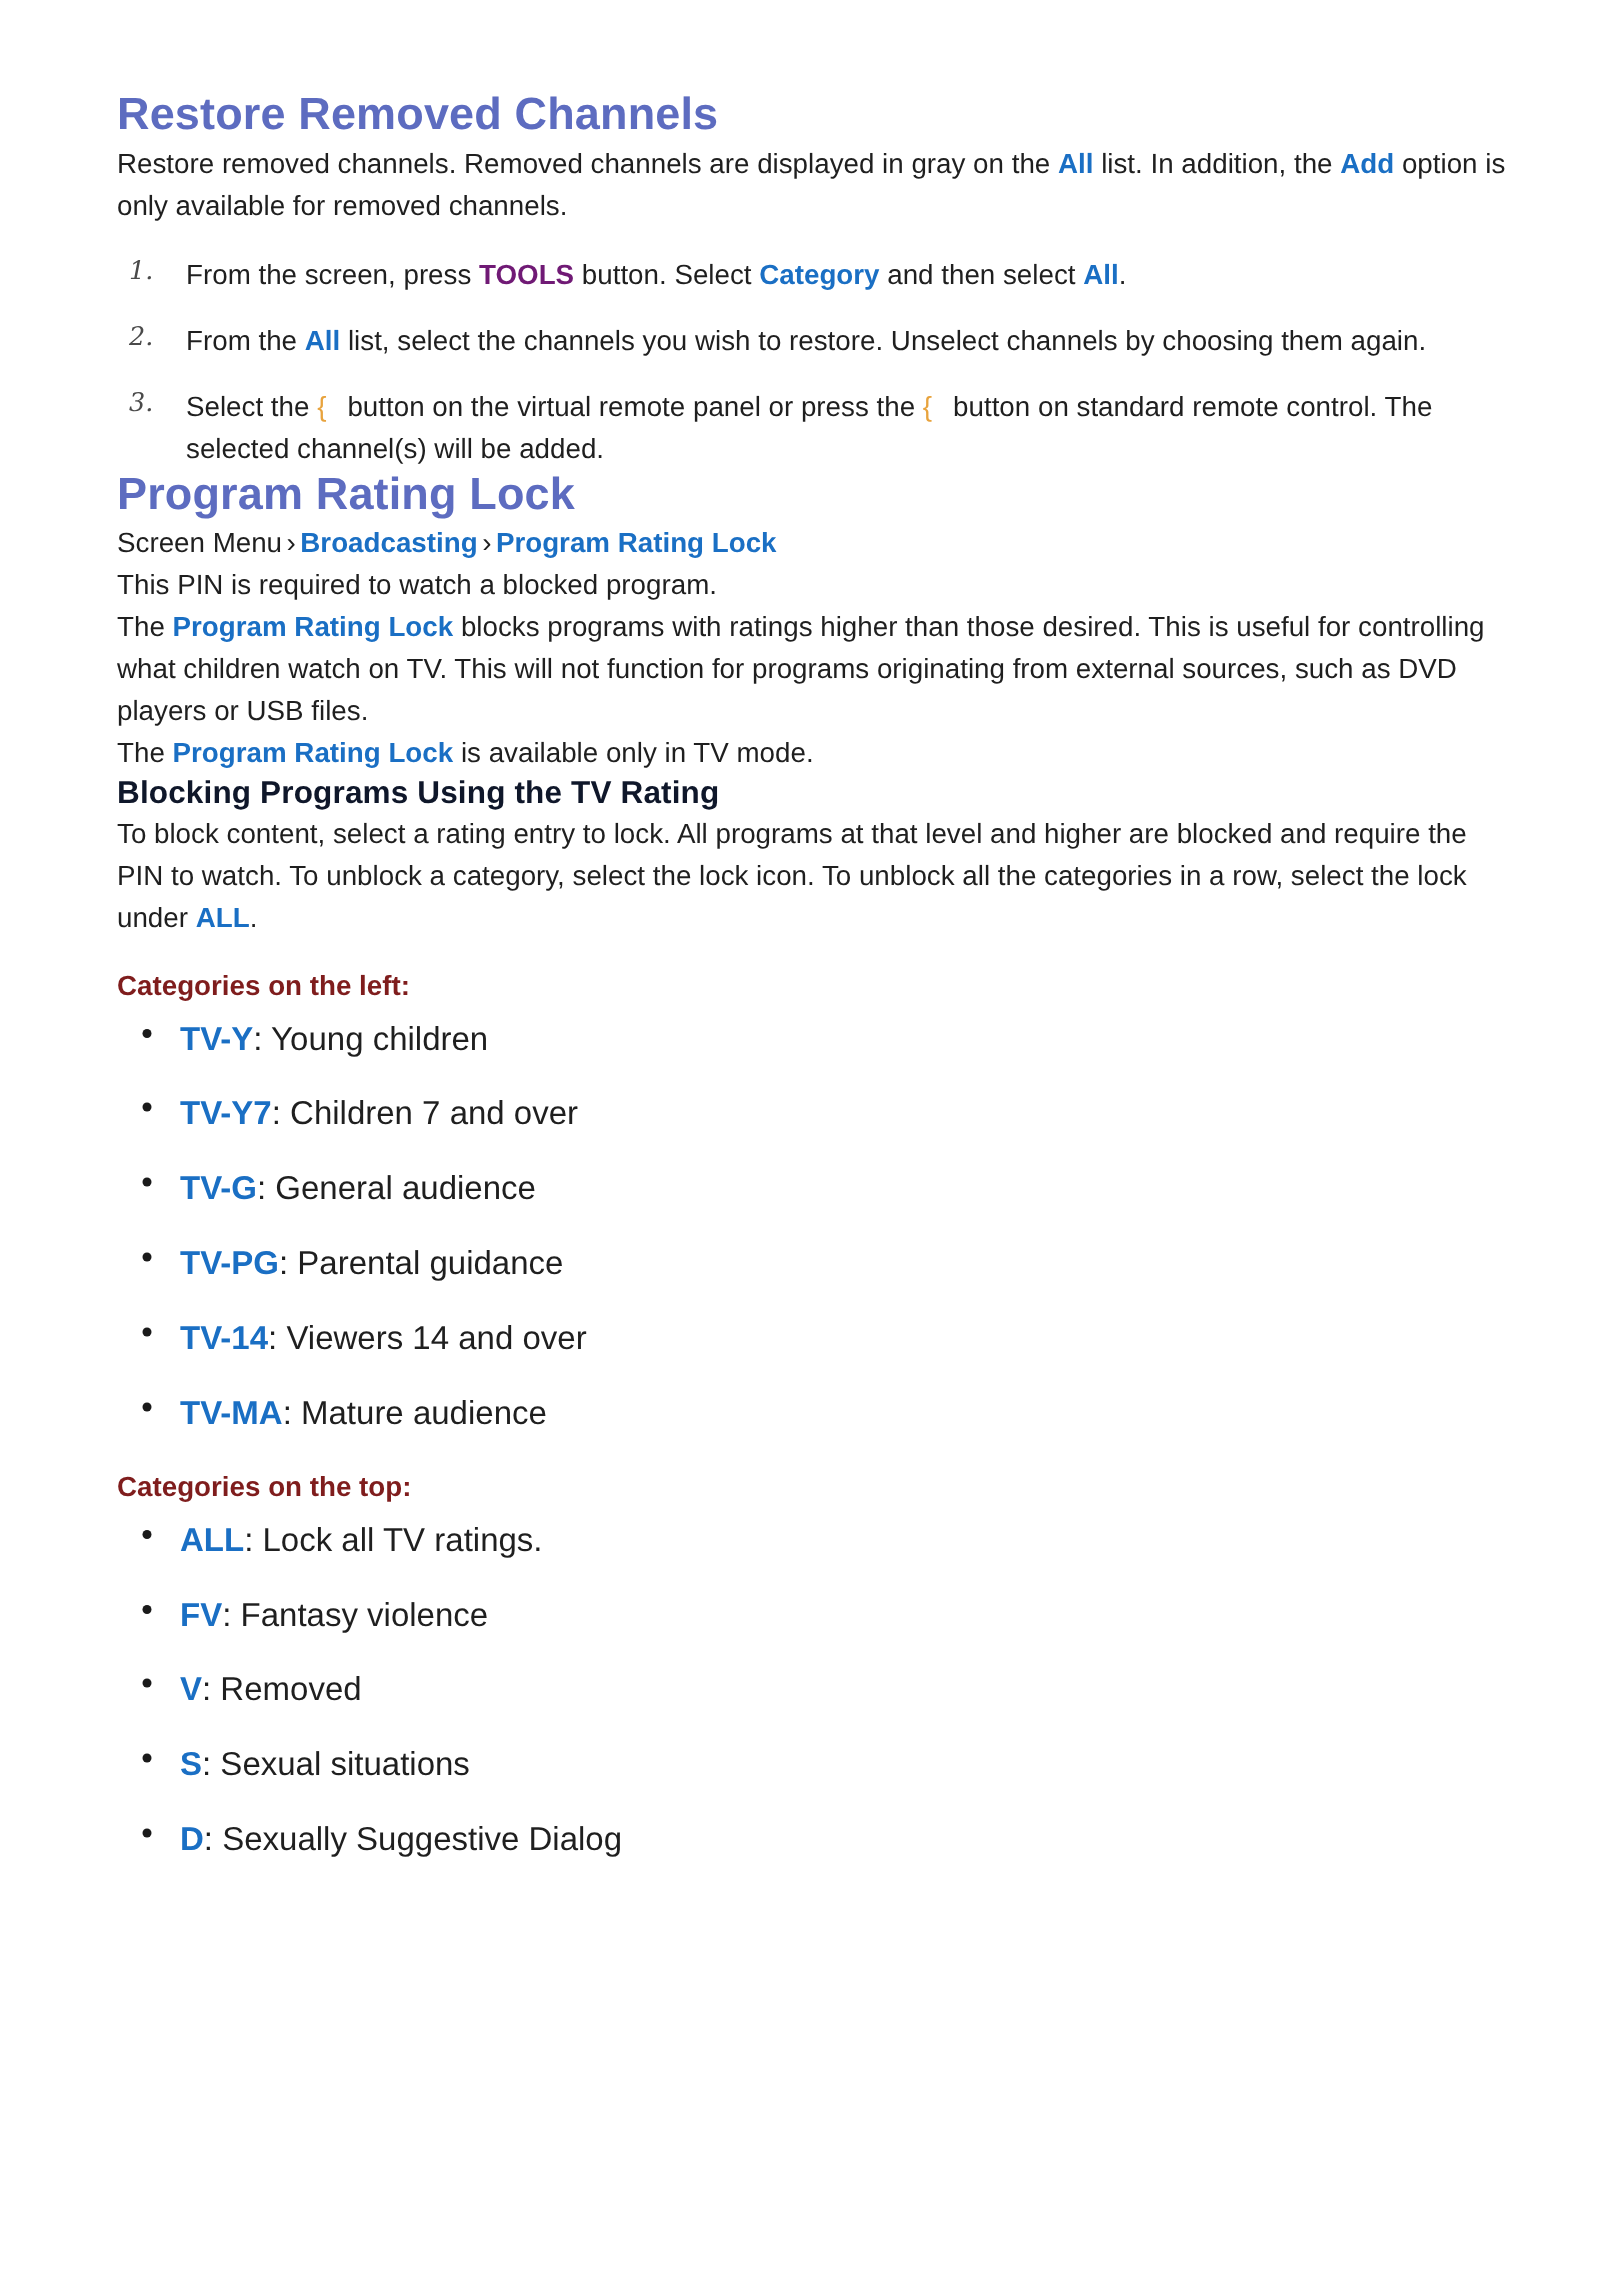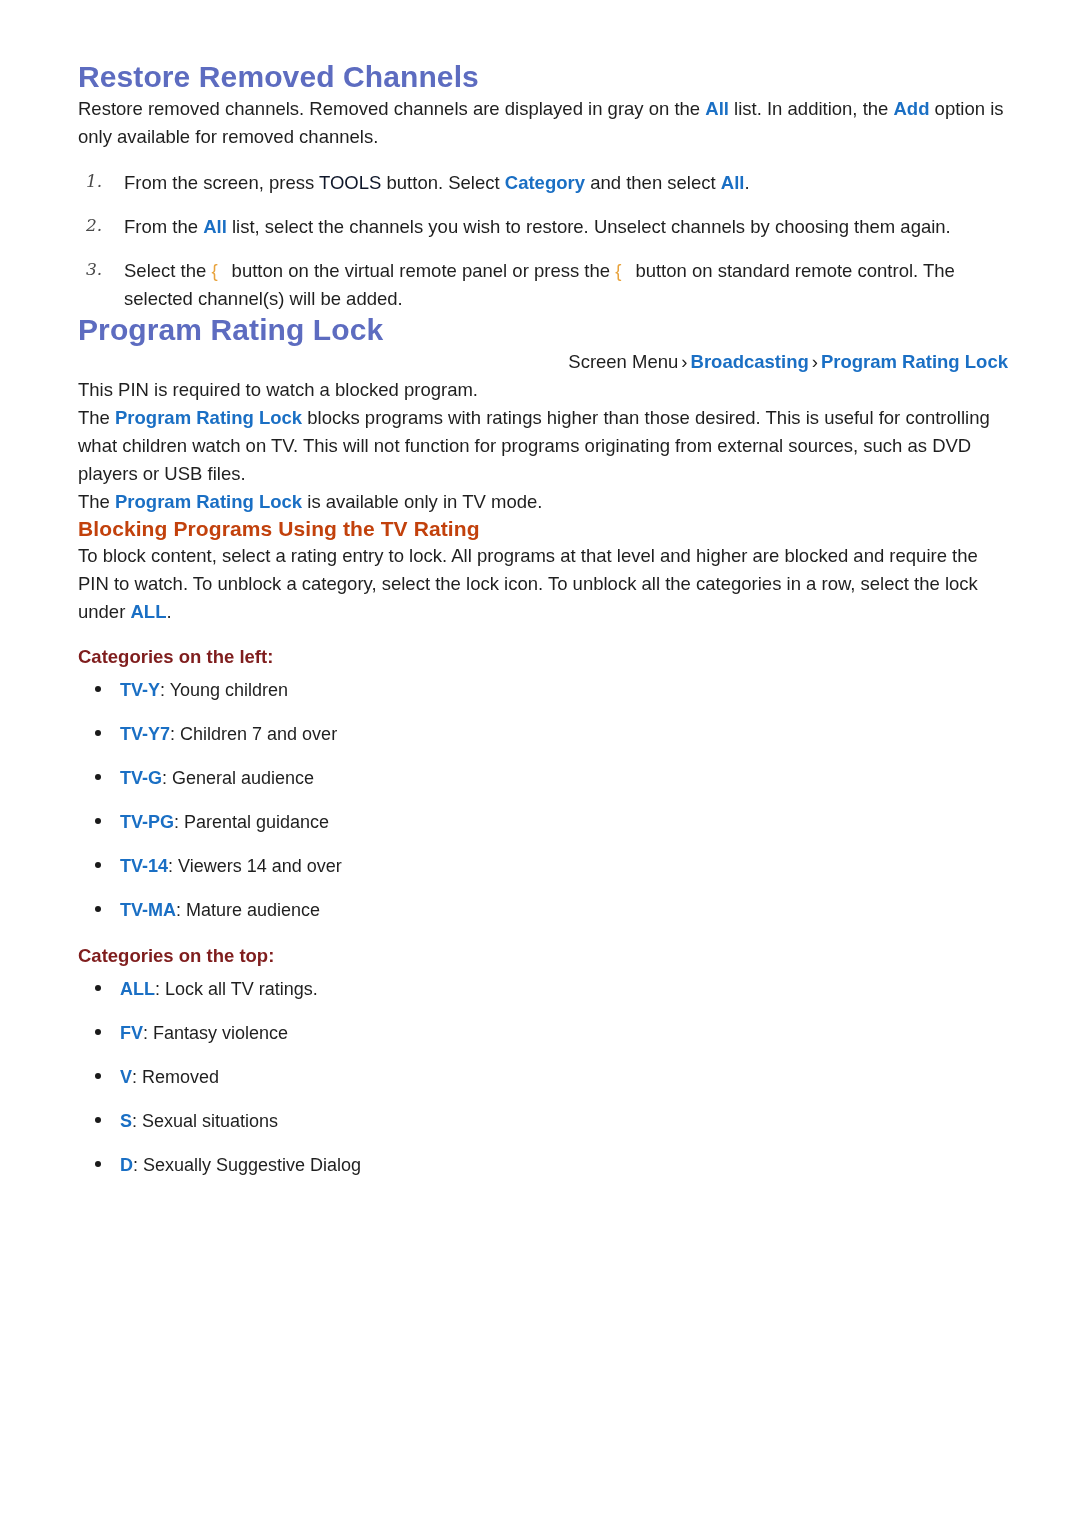--- a/index.html
+++ b/index.html
@@ -31,55 +31,55 @@
     margin: 0;
     letter-spacing: 0.1px;
     line-height: 1.15;
   }
   .h1-restore { margin-top: 12px; }
   .h1-prl { margin-top: 62px; }
 
   h2.doc-h2 {
     font-size: 21px;
     font-weight: bold;
-    color: #c2410c;
+    color: #0f172a;
     margin: 0;
     letter-spacing: 0.1px;
     line-height: 1.2;
   }
   .h2-blocking { margin-top: 55px; }
 
   
   p.body {
     font-size: 18.5px;
     line-height: 1.52;
     color: #1f1f1f;
     margin: 0;
     max-width: 930px;
   }
   .p-intro   { margin-top: 21px; }
   .p-desc    { margin-top: 24px; }
   .p-pin     { margin-top: 17px; }
   .p-tvmode  { margin-top: 17px; }
   .p-block   { margin-top: 27px; }
-  .p-breadcrumb { margin-top: 24px; font-size: 18.5px; text-align: right; }
+  .p-breadcrumb { margin-top: 24px; font-size: 18.5px; }
 
   .lbl-bold {
     font-size: 18.5px;
     font-weight: bold;
     color: #7f1d1d;
     margin: 0;
     line-height: 1.5;
   }
   .lbl-left { margin-top: 17px; }
   .lbl-top  { margin-top: 19px; }
 
   
   .lnk   { color: #1a6fc4; font-weight: bold; }
-  .lnk-teal { color: #0f172a; font-weight: normal; }
+  .lnk-teal { color: #701a75; font-weight: bold; }
   .sep   { color: #1f1f1f; font-weight: normal; padding: 0 3px; }
   .glyph-remote {
     color: #e8a33d;
     font-weight: normal;
     padding-right: 14px;
   }
 
   
   ol.steps {
     list-style: none;
@@ -110,21 +110,21 @@
   
   ul.bullets {
     list-style: none;
     margin: 6px 0 0 0;
     padding: 0;
   }
   ul.bullets > li {
     position: relative;
     padding-left: 42px;
     margin-bottom: 18px;
-    font-size: 18px;
+    font-size: 22px;
     line-height: 1.45;
     color: #1f1f1f;
   }
   ul.bullets > li:last-child { margin-bottom: 0; }
   ul.bullets > li .dot {
     position: absolute;
     left: 17px;
     top: 9px;
     width: 6px;
     height: 6px;

